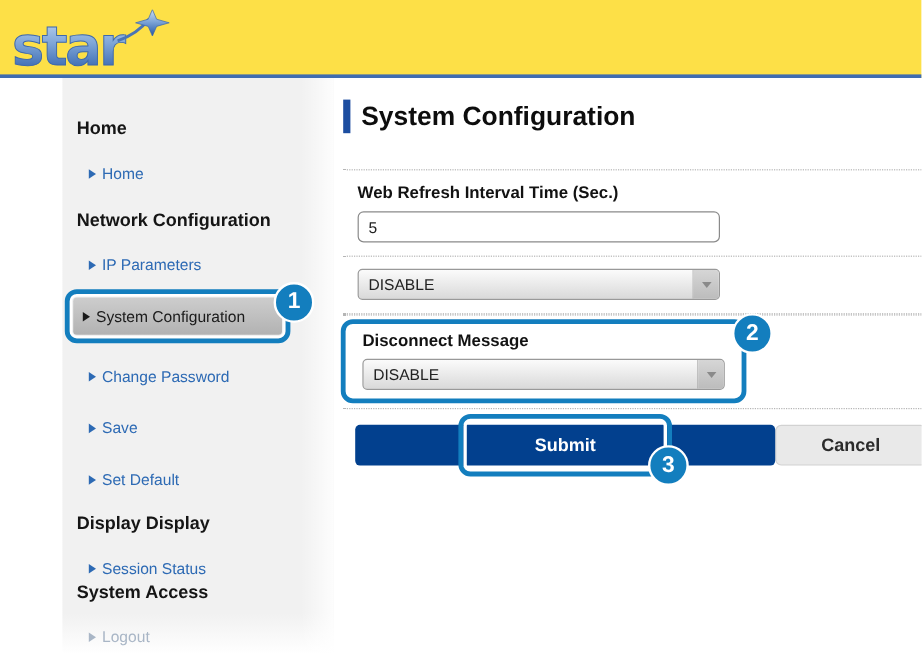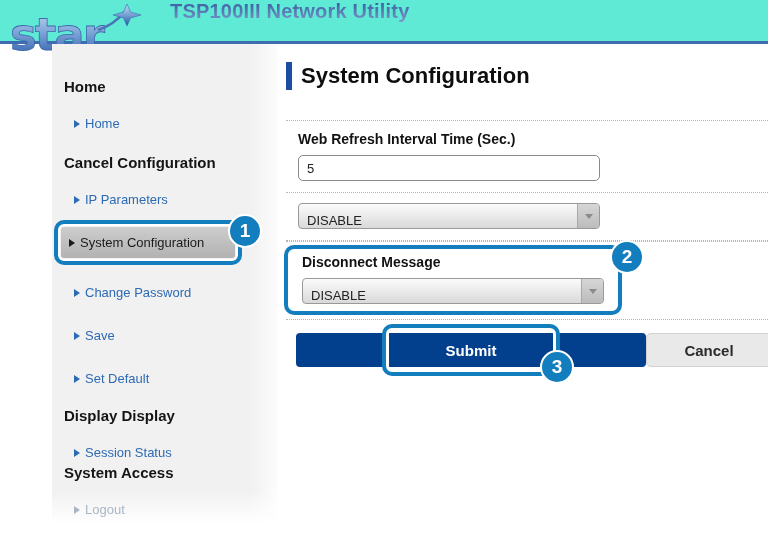--- a/index.html
+++ b/index.html
@@ -1,21 +1,21 @@
 <!DOCTYPE html>
 <html><head>
 <meta charset="utf-8">
 <style>
   * { margin:0; padding:0; box-sizing:border-box; }
   body {
     width:768px; height:547px; overflow:hidden; background:#fff; position:relative;
     font-family:"Liberation Sans","DejaVu Sans",sans-serif; color:#111;
   }
   
-  .header { height:44px; display:flex; align-items:flex-start; background:#5eead4;
+  .header { height:65px; display:flex; align-items:flex-end; background:#fde047;
     border-bottom:3px solid #3f6cb0; }
   .logo { margin:4px 0 0 10px; flex:none; }
   .app-title {
     margin-left:22px; font-size:20px; font-weight:bold; letter-spacing:.2px;
     background:linear-gradient(#33599f,#7f9bcb);
     -webkit-background-clip:text; background-clip:text;
     -webkit-text-fill-color:transparent; color:#4568ab;
   }
   
   .layout { display:flex; height:480px;padding-left:48px; }
@@ -47,21 +47,21 @@
   .page-title { margin-top:18px; font-size:22px; font-weight:bold; line-height:28px;
     border-left:6px solid #1c4da0; padding-left:9px; color:#0d0d0d; }
   .sep { border-top:1px dotted #b5b5b5; margin-top:0; }
   .sep-first { margin-top:30px; }
   .form-group { padding:10px 0 11px 12px; }
   .field-label { font-size:14px; font-weight:bold; color:#121212; margin-bottom:8px; }
   .text-input { width:302px; height:26px; border:1px solid #8a8a8a; border-radius:5px;
     padding-left:8px; font-size:13px; color:#222; background:#fff;
     font-family:"Liberation Sans","DejaVu Sans",sans-serif; }
   .select { width:302px; height:26px; border:1px solid #999; border-radius:4px;
-    background:linear-gradient(#fbfbfb,#d9d9d9); display:flex; align-items:flex-end;
+    background:linear-gradient(#fbfbfb,#d9d9d9); display:flex; align-items:center;
     position:relative; font-size:13px; color:#222; padding-left:8px; cursor:pointer; }
   .select-arrow { position:absolute; right:0; top:0; bottom:0; width:22px;
     background:linear-gradient(#d6d6d6,#bcbcbc); border-left:1px solid #a8a8a8;
     border-radius:0 3px 3px 0; display:flex; align-items:center; justify-content:center; }
   .select-arrow::after { content:""; border-left:4px solid transparent;
     border-right:4px solid transparent; border-top:5px solid #8a8a8a; }
   .anno-disconnect { margin:3px 0 0 -2px; width:338px; padding:5px 14px 7px 14px; }
   .badge-1 { top:-10px; right:-24px; }
   .badge-2 { top:-9px; right:-26px; }
   .badge-3 { bottom:-12px; right:-18px; }
@@ -86,33 +86,32 @@
       <linearGradient id="lg" x1="0" y1="0" x2="0" y2="1">
         <stop offset="0" stop-color="#c9dcf2"></stop>
         <stop offset="0.45" stop-color="#7fa6d8"></stop>
         <stop offset="1" stop-color="#2456a4"></stop>
       </linearGradient>
     </defs>
     <text x="0" y="46" font-family="DejaVu Sans, sans-serif" font-weight="bold" font-size="45" letter-spacing="-2" fill="url(#lg)" stroke="#3e69ab" stroke-width="0.8">star</text>
     <path d="M88 26 C 100 22, 108 16, 114 8" stroke="#4a74b5" stroke-width="2.5" fill="none"></path>
     <polygon fill="url(#lg)" stroke="#3e69ab" stroke-width="0.6" points="117,0 120.5,8 131,11 120.5,14 117,22 113.5,14 103,11 113.5,8"></polygon>
   </svg>
-  <div class="app-title">TSP100III Network Utility</div>
 </div>
 
 <div class="layout">
 
   <div class="sidebar">
     <div class="side-heading">Home</div>
     <div class="side-link">
       <span class="arrow"></span>
       <span>Home</span>
     </div>
 
-    <div class="side-heading" style="margin-top:22px">Cancel Configuration</div>
+    <div class="side-heading" style="margin-top:22px">Network Configuration</div>
     <div class="side-link">
       <span class="arrow"></span>
       <span>IP Parameters</span>
     </div>
 
     <div class="anno anno-side">
       <div class="side-selected">
         <span class="arrow"></span>
         <span>System Configuration</span>
       </div>

